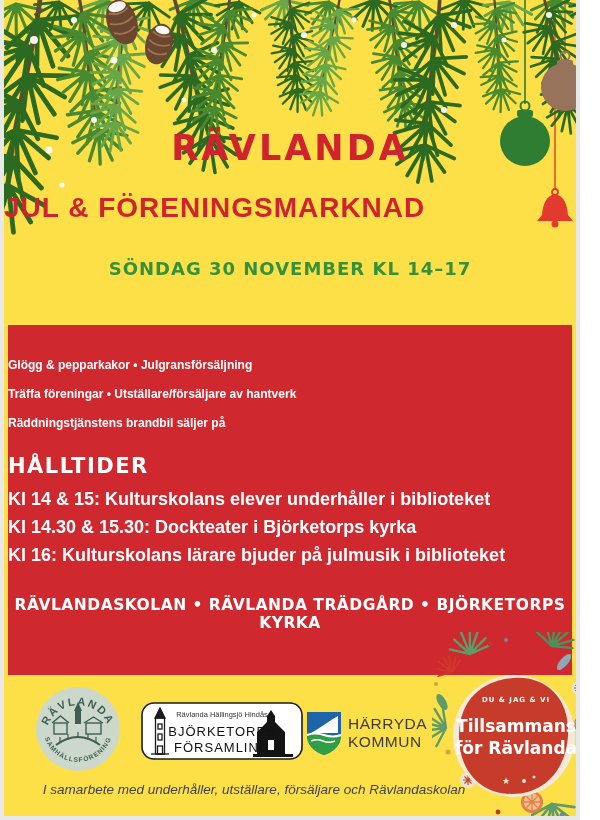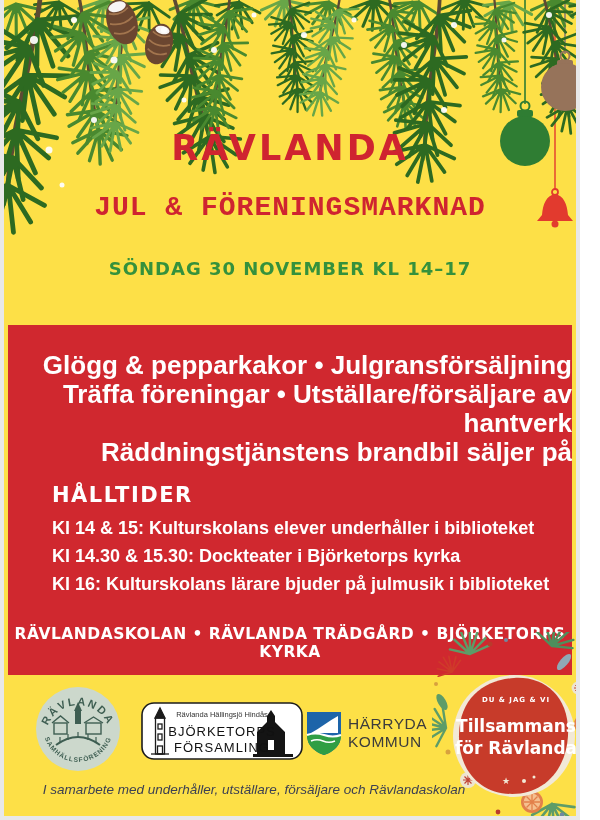--- a/index.html
+++ b/index.html
@@ -6,28 +6,28 @@
   .poster{
     position:relative;width:580px;height:820px;background:#fde047;overflow:hidden;
     box-sizing:border-box;border:4px solid #e8e8e8;border-top:none;
     font-family:"Liberation Sans",sans-serif;
   }
   svg{display:block}
   .hero{position:absolute;top:0;left:0;}
   .g1{color:#2d6a21}.g2{color:#49892f}.g3{color:#68a648}
   .title-top{position:absolute;top:128px;left:0;width:100%;text-align:center;
     font-family:"DejaVu Sans",sans-serif;font-weight:700;font-size:35px;color:#cf2430;letter-spacing:3px;}
-  .title-main{position:absolute;top:192px;left:0;width:100%;text-align:center;
-    font-family:Liberation Mono, monospace;font-weight:700;font-size:28px;color:#cf2430;letter-spacing:1px;}
+  .title-main{position:absolute;top:192px;left:0;width:100%;text-align:left;
+    font-family:Liberation Sans, sans-serif;font-weight:700;font-size:28px;color:#cf2430;letter-spacing:1px;}
   .date-line{position:absolute;top:258px;left:0;width:100%;text-align:center;
     font-family:"DejaVu Sans",sans-serif;font-weight:700;font-size:18px;color:#35913c;letter-spacing:1px;}
 
   .redbox{position:absolute;top:325px;left:4px;right:4px;height:350px;background:#d0282f;color:#ffffff;z-index:1;}
-  .highlights{padding-top:26px;text-align:right;font-size:26px;line-height:29px;font-weight:700;}
-  .schedule{margin-top:16px;padding-left:44px;text-align:left;}
+  .highlights{padding-top:26px;text-align:left;font-size:12px;line-height:29px;font-weight:700;}
+  .schedule{margin-top:16px;text-align:left;}
   .sch-head{font-family:"DejaVu Sans",sans-serif;font-weight:700;font-size:21px;letter-spacing:1.5px;margin-bottom:7px;}
   .sch-item{font-size:18px;line-height:28px;font-weight:700;white-space:nowrap;}
   .locations{margin-top:27px;text-align:center;font-weight:700;font-size:15.5px;letter-spacing:0.5px;
     font-family:"DejaVu Sans",sans-serif;}
 
   .logo{position:absolute;z-index:2;}
   .logo-samh{left:30px;top:685px;}
   .logo-fors{left:137px;top:702px;}
   .logo-komm{left:300px;top:710px;}
   .badge{left:428px;top:632px;z-index:5;position:absolute;}

